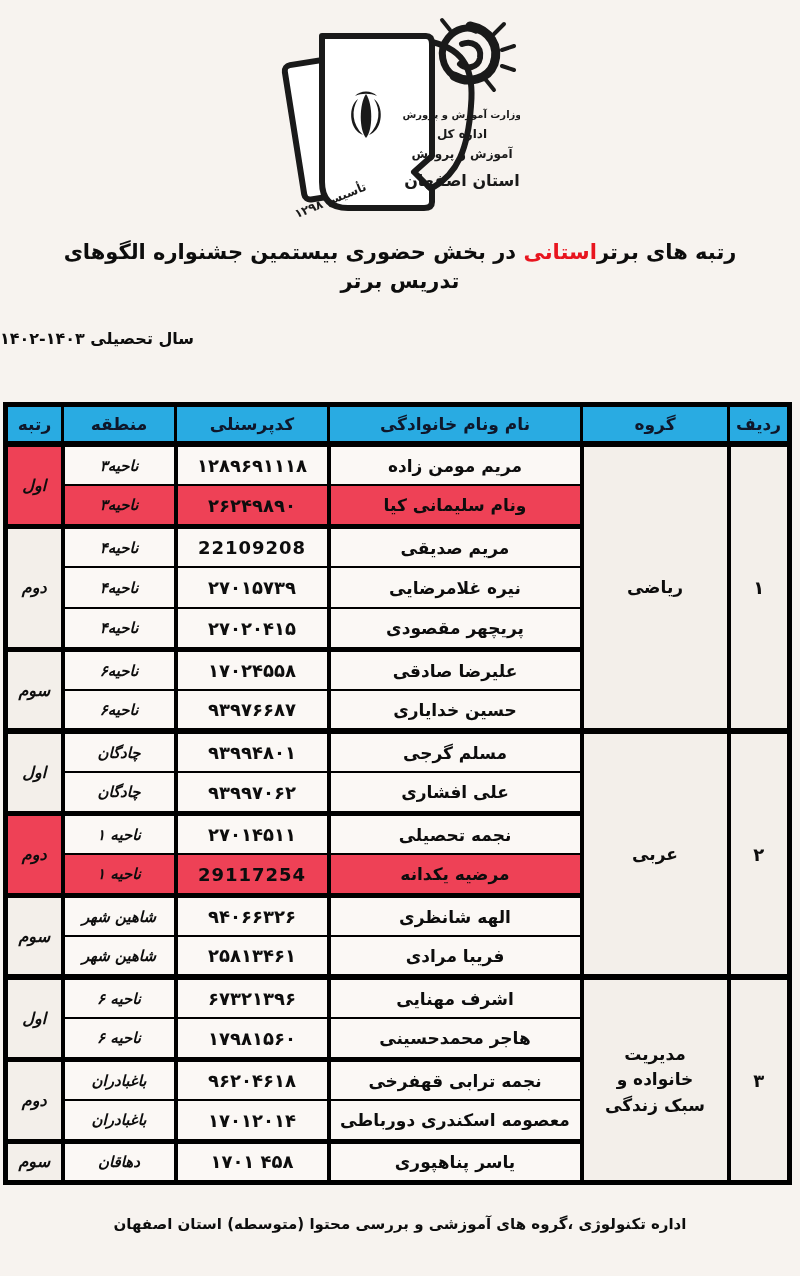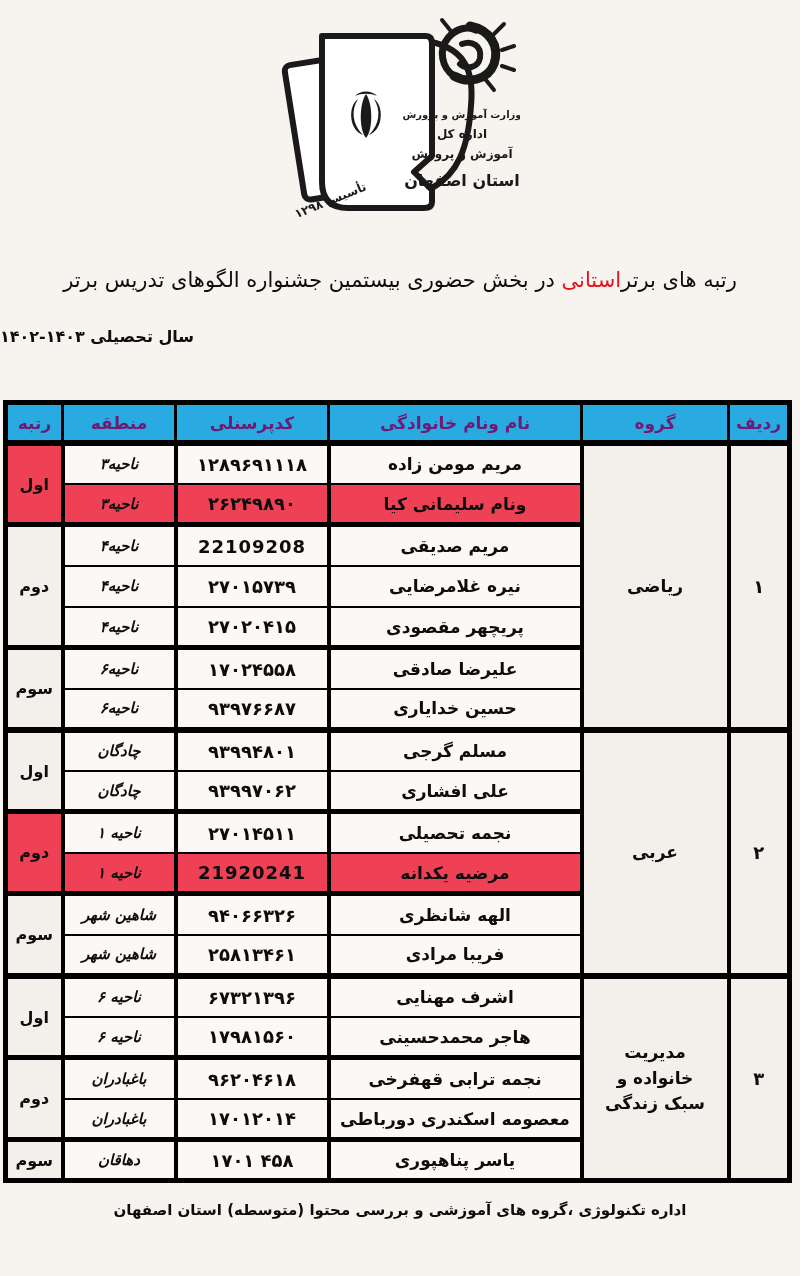--- a/index.html
+++ b/index.html
@@ -19,43 +19,43 @@
     background:var(--bg);
     font-family:"DejaVu Sans", sans-serif;
     color:var(--ink);
     direction:rtl;
     overflow:hidden;
   }
   .logo{display:block;margin:6px auto 0;}
   .logo text{font-family:"DejaVu Sans", sans-serif;font-weight:bold;fill:#1a1a1a;}
   .title{
     text-align:center;
-    margin-top:46px;
+    margin-top:18px;
     font-size:21px;
-    font-weight:normal;
+    font-weight:bold;
     padding:0 60px;
     line-height:1.4;
   }
   .title .hl-word{color:var(--accent);}
   .subtitle{
     text-align:left;
     margin-top:32px;
     font-size:16px;
     font-weight:bold;
   }
   .table-wrap{margin:54px 8px 0;}
   table{
     width:784px;
     border-collapse:collapse;
     border:5px solid var(--line);
     table-layout:fixed;
   }
   th{
     background:var(--cyan);
-    color:#701a75;
+    color:#0f172a;
     font-size:17px;
     font-weight:bold;
     height:40px;
     border:3px solid var(--line);
     border-bottom-width:5px;
     padding:2px 4px;
   }
   td{
     border:2px solid var(--line);
     border-left-width:4px;
@@ -68,26 +68,26 @@
     background:var(--cell);
     padding:2px 4px;
   }
   tr.rank-start td{border-top-width:5px;}
   tr.group-start td{border-top-width:6px;}
   td.index{background:var(--cell-dim);font-size:18px;}
   td.group-name{background:var(--cell-dim);font-size:17px;line-height:1.5;padding:2px 10px;}
   td.name{font-size:17px;}
   td.code{font-size:18px;direction:ltr;letter-spacing:1px;}
   td.region{font-size:15px;font-style:italic;}
-  td.rank{background:var(--cell-dim);font-size:16px;}
+  td.rank{background:var(--cell-dim);font-size:16px;font-style:italic;}
   td.hl{background:var(--red);}
   td.rank-red{background:var(--red);}
   .footer{
     text-align:center;
-    margin-top:18px;
+    margin-top:30px;
     font-size:15px;
     font-weight:bold;
   }
 </style>
 </head>
 <body>
 
 <svg class="logo" width="240" height="214" viewBox="0 0 240 214">
 
   <g transform="rotate(-9 60 120)">
@@ -203,21 +203,21 @@
           <td class="region">چادگان</td>
         </tr>
         <tr class="rank-start">
           <td class="name">نجمه تحصیلی</td>
           <td class="code">۲۷۰۱۴۵۱۱</td>
           <td class="region">ناحیه ۱</td>
           <td class="rank rank-red" rowspan="2">دوم</td>
         </tr>
         <tr>
           <td class="name hl">مرضیه یکدانه</td>
-          <td class="code hl">21920241</td>
+          <td class="code hl">29117254</td>
           <td class="region hl">ناحیه ۱</td>
         </tr>
         <tr class="rank-start">
           <td class="name">الهه شانظری</td>
           <td class="code">۹۴۰۶۶۳۲۶</td>
           <td class="region">شاهین شهر</td>
           <td class="rank" rowspan="2">سوم</td>
         </tr>
         <tr>
           <td class="name">فریبا مرادی</td>

